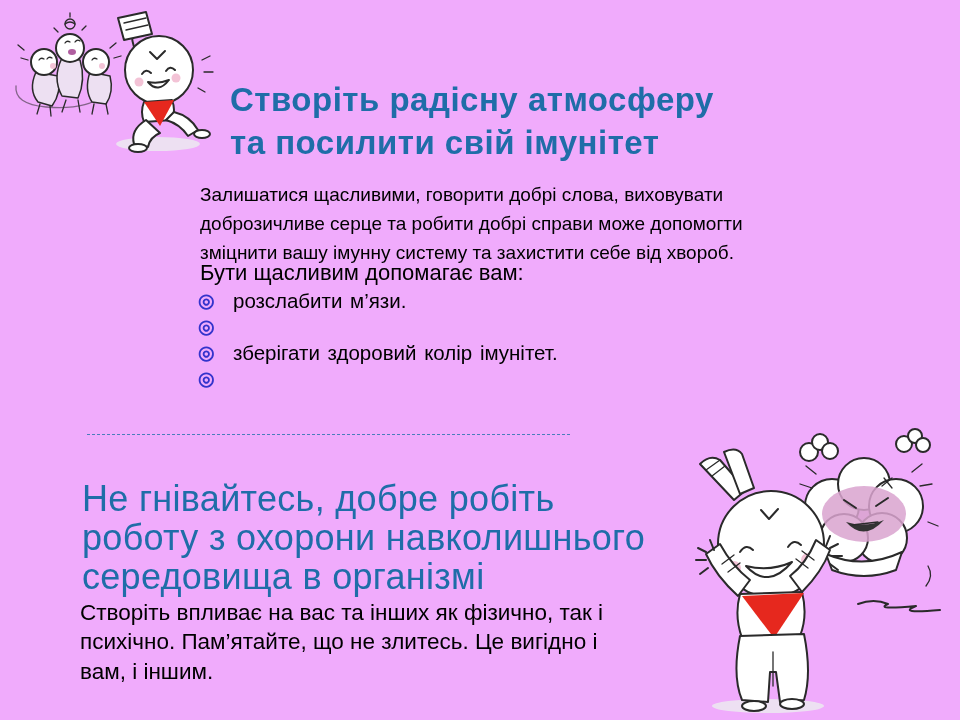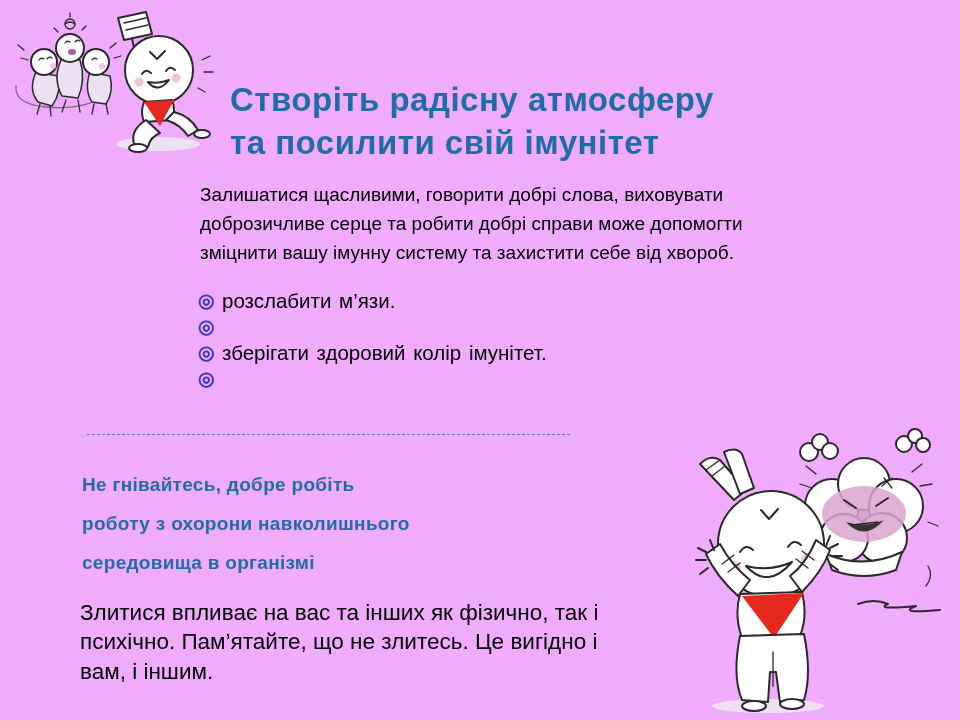--- a/index.html
+++ b/index.html
@@ -36,28 +36,29 @@
     margin:0 0 0 0;
   }
   ul.benefits .bullet{
     color:#3333CC;font-size:19px;line-height:26px;
     width:24px;flex:0 0 24px;text-align:left;
     font-weight:bold;
   }
   ul.benefits .li-text{
     font-size:20.5px;line-height:26px;color:#000;
     word-spacing:2px;
+    margin-left:11px;
   }
   .divider{
     left:87px;top:434px;width:483px;height:0;
     border-top:1.5px dashed #4A7EBB;
   }
   .title-second{
     left:82px;top:449px;width:600px;
-    font-size:19px;font-weight:bold;line-height:39px;
+    font-size:36px;font-weight:normal;line-height:39px;
     color:#1F6DA8;letter-spacing:.3px;
   }
   .para2{
     left:80px;top:575px;width:610px;
     font-size:22.5px;line-height:29.5px;color:#000;
   }
   .illo-tl{left:6px;top:8px;}
   .illo-br{left:676px;top:426px;}
   svg .ln{fill:none;stroke:#2a2a2a;stroke-width:2;stroke-linecap:round;stroke-linejoin:round;}
   svg .ln-thin{fill:none;stroke:#2a2a2a;stroke-width:1.3;stroke-linecap:round;stroke-linejoin:round;}
@@ -125,20 +126,21 @@
     </g>
   </svg>
 
   <h1 class="abs pre title-main">Створіть радісну атмосферу
 та посилити свій імунітет</h1>
 
   <p class="abs pre para1">Залишатися щасливими, говорити добрі слова, виховувати
 доброзичливе серце та робити добрі справи може допомогти
 зміцнити вашу імунну систему та захистити себе від хвороб.</p>
 
+  <div class="abs list-intro">Бути щасливим допомагає вам:</div>
 
   <ul class="abs benefits">
     <li>
       <span class="bullet">◎</span>
       <span class="li-text pre">розслабити м’язи.</span>
     </li>
     <li>
       <span class="bullet">◎</span>
     </li>
     <li>
@@ -149,21 +151,21 @@
       <span class="bullet">◎</span>
     </li>
   </ul>
 
   <div class="abs divider"></div>
 
   <h2 class="abs pre title-second">Не гнівайтесь, добре робіть
 роботу з охорони навколишнього
 середовища в організмі</h2>
 
-  <p class="abs pre para2">Злитися впливає на вас та інших як фізично, так і
+  <p class="abs pre para2">Створіть впливає на вас та інших як фізично, так і
 психічно. Пам’ятайте, що не злитесь. Це вигідно і
 вам, і іншим.</p>
 
   <svg class="abs illo-br" width="272" height="290" viewBox="0 0 272 290">
 
     <g>
 
       <g class="wh">
         <circle cx="133" cy="26" r="9"></circle>
           <circle cx="144" cy="16" r="8"></circle>

